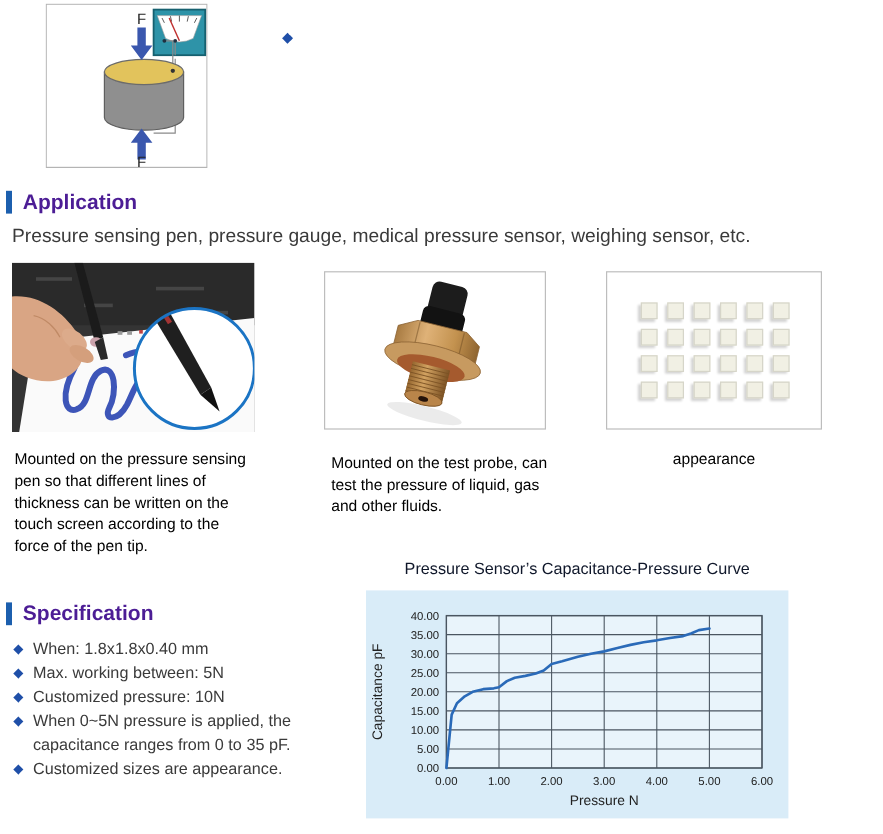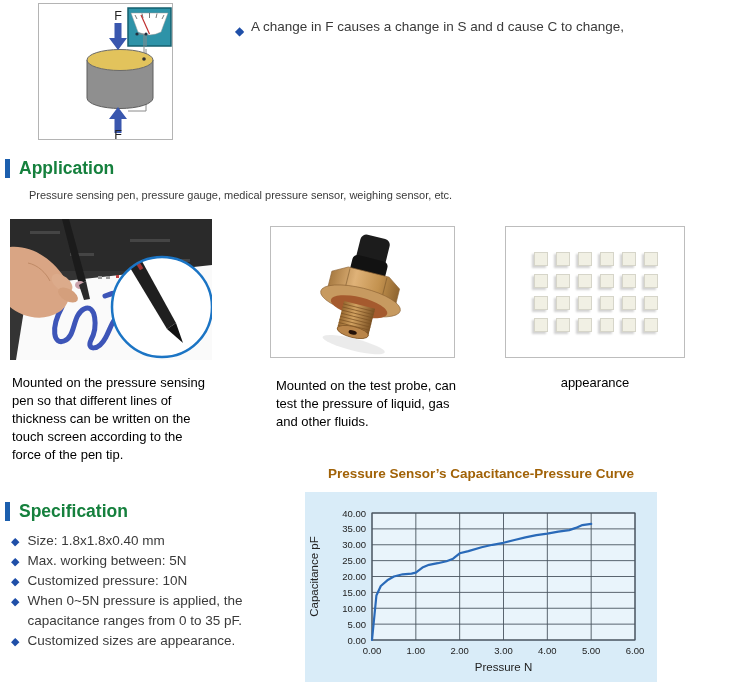--- a/index.html
+++ b/index.html
@@ -7,43 +7,43 @@
         font-family:"Liberation Sans",sans-serif;color:#3a3a3a;}
   .abs{position:absolute;}
 
   
   .principle-text{position:absolute;left:251px;top:16px;width:470px;font-size:13.5px;line-height:22px;}
   .principle-text .diamond{position:absolute;left:-16px;top:4px;font-size:12px;color:#1f4fa8;}
 
   
   .sec-header{position:absolute;display:flex;align-items:center;}
   .sec-bar{width:5px;height:19px;background:#1c5fae;margin-right:9px;}
-  .sec-title{color:#15803d;font-size:17.5px;font-weight:bold;}
-
-  .app-desc{position:absolute;left:29px;top:189px;font-size:11px;}
+  .sec-title{color:#4c1d95;font-size:17.5px;font-weight:bold;}
+
+  .app-desc{position:absolute;left:10px;top:189px;font-size:16px;}
 
   .img-frame{position:absolute;background:#fff;border:1px solid #bdbdbd;box-sizing:border-box;}
   .caption{position:absolute;font-size:13px;line-height:18px;color:#000000;}
 
   
   .chip-grid{position:absolute;left:28px;top:25px;display:grid;
              grid-template-columns:repeat(6,14px);grid-template-rows:repeat(4,14px);
              column-gap:8px;row-gap:8px;}
   .chip{width:14px;height:14px;background:#f1f0e4;border:1px solid #d6d5c9;box-sizing:border-box;
         box-shadow:-2px 2px 2px rgba(0,0,0,0.18);}
 
   
   .spec-list{position:absolute;left:11px;top:531px;margin:0;padding:0;list-style:none;width:260px;}
   .spec-list li{display:flex;font-size:13.5px;line-height:20px;margin:0;}
   .spec-list .diamond{color:#1f4fa8;font-size:11px;margin-right:8px;flex:0 0 auto;line-height:20px;}
   .spec-list .btxt{width:245px;}
 
   
   .chart-title{position:absolute;left:305px;top:466px;width:352px;text-align:center;
-               font-size:13.5px;font-weight:bold;color:#a16207;}
+               font-size:13.5px;font-weight:normal;color:#0f172a;}
   .chart-panel{position:absolute;left:305px;top:492px;width:352px;height:190px;background:#d9ecf8;}
   svg text{font-family:"Liberation Sans",sans-serif;}
 </style>
 </head>
 <body>
 
 <div class="page">
 
   <svg class="abs" style="left:38px;top:3px" width="135" height="137" viewBox="0 0 135 137">
     <rect x="0.5" y="0.5" width="134" height="136" fill="#ffffff" stroke="#b4b4b4"></rect>
@@ -78,21 +78,20 @@
     <g fill="#3a57ae">
       <polygon points="76.5,20 83.5,20 83.5,35 89,35 80,47 71,35 76.5,35"></polygon>
       <polygon points="80,104 89,116 83.5,116 83.5,130 76.5,130 76.5,116 71,116"></polygon>
     </g>
     <text x="80" y="17" text-anchor="middle" font-size="12.5" fill="#222">F</text>
     <text x="80" y="136" text-anchor="middle" font-size="12.5" fill="#222">F</text>
   </svg>
 
   <div class="principle-text">
     <span class="diamond">◆</span>
-    <div>A change in F causes a change in S and d cause C to change,</div>
   </div>
 
   <div class="sec-header" style="left:5px;top:158px">
     <div class="sec-bar"></div>
     <div class="sec-title">Application</div>
   </div>
   <div class="app-desc">Pressure sensing pen, pressure gauge, medical pressure sensor, weighing sensor, etc.</div>
 
   <svg class="abs" style="left:10px;top:219px" width="202" height="141" viewBox="0 0 202 141">
     <rect width="202" height="141" fill="#343434"></rect>
@@ -221,21 +220,21 @@
   <div class="caption" style="left:505px;top:374px;width:180px;text-align:center">appearance</div>
   <div class="caption" style="left:276px;top:377px;width:196px">Mounted on the test probe, can test the pressure of liquid, gas and other fluids.</div>
 
   <div class="sec-header" style="left:5px;top:501px">
     <div class="sec-bar"></div>
     <div class="sec-title">Specification</div>
   </div>
   <ul class="spec-list">
     <li>
         <span class="diamond">◆</span>
-        <span class="btxt">Size: 1.8x1.8x0.40 mm</span>
+        <span class="btxt">When: 1.8x1.8x0.40 mm</span>
       </li>
     <li>
         <span class="diamond">◆</span>
         <span class="btxt">Max. working between: 5N</span>
       </li>
     <li>
         <span class="diamond">◆</span>
         <span class="btxt">Customized pressure: 10N</span>
       </li>
     <li>

